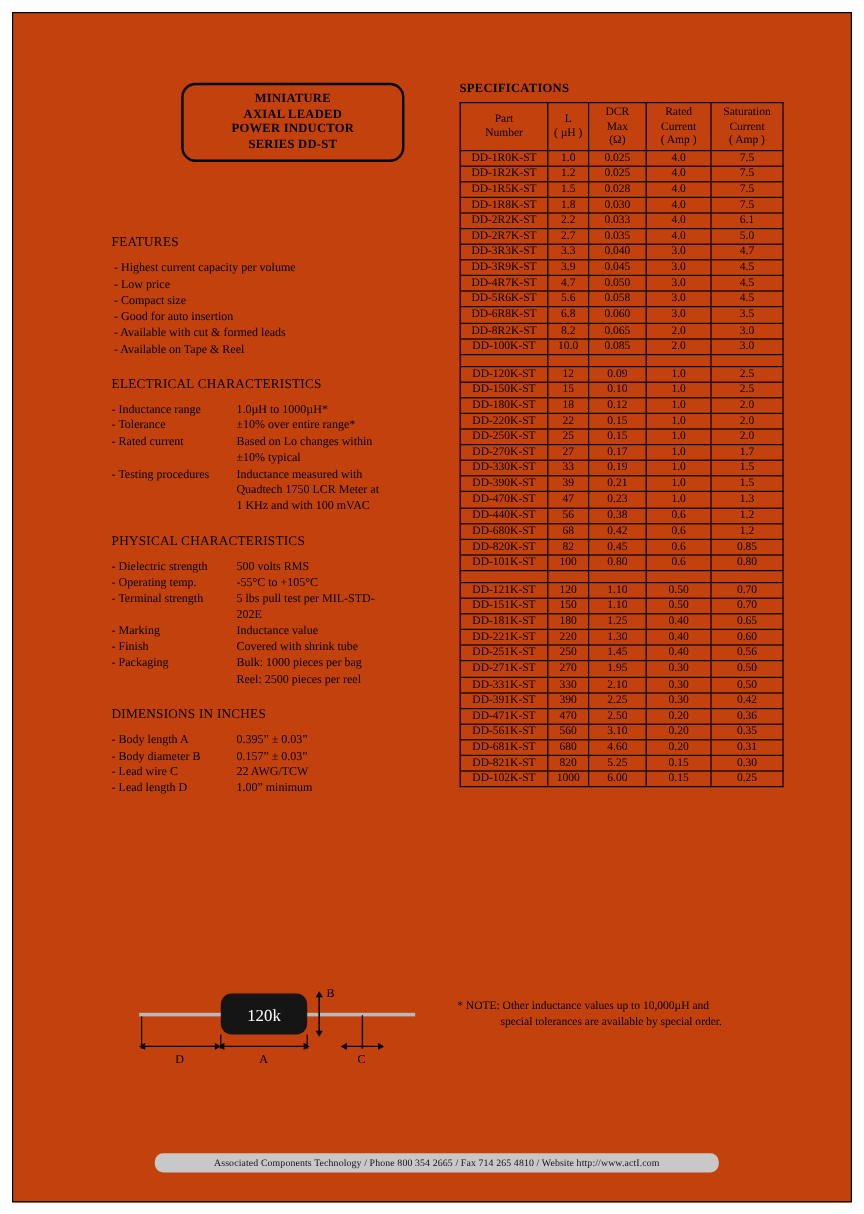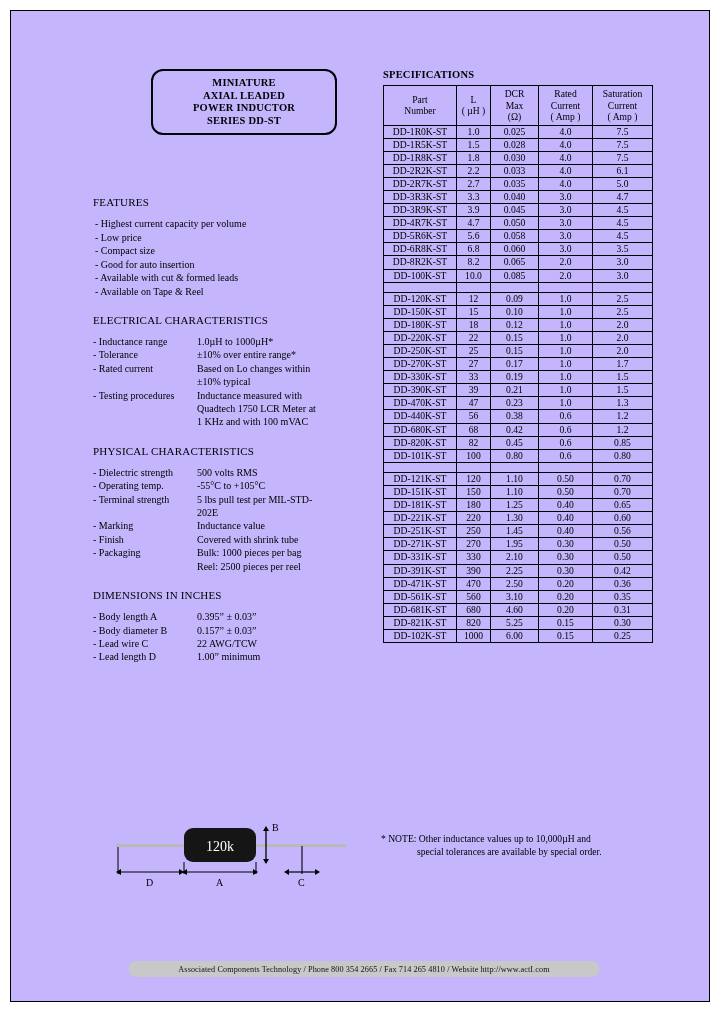--- a/index.html
+++ b/index.html
@@ -10,21 +10,21 @@
     color:#000;
     position:relative;
     overflow:hidden;
   }
   .page{
     position:absolute;
     left:10px; top:10px;
     width:700px; height:992px;
     border:1px solid #000;
     box-sizing:border-box;
-    background:#c4b5fd;
+    background:#c2410c;
   }
   
   .titlebox{
     position:absolute;
     left:140px; top:58px;
     width:182px; height:62px;
     border:2px solid #000;
     border-radius:12px;
     display:flex;flex-direction:column;
     align-items:center;justify-content:center;
@@ -280,20 +280,27 @@
     </tbody>
       <tbody id="spec-body">
         <tr>
           <td class="pn">DD-1R0K-ST</td>
           <td class="l">1.0</td>
           <td class="dcr">0.025</td>
           <td class="rc">4.0</td>
           <td class="sc">7.5</td>
         </tr>
         <tr>
+          <td class="pn">DD-1R2K-ST</td>
+          <td class="l">1.2</td>
+          <td class="dcr">0.025</td>
+          <td class="rc">4.0</td>
+          <td class="sc">7.5</td>
+        </tr>
+        <tr>
           <td class="pn">DD-1R5K-ST</td>
           <td class="l">1.5</td>
           <td class="dcr">0.028</td>
           <td class="rc">4.0</td>
           <td class="sc">7.5</td>
         </tr>
         <tr>
           <td class="pn">DD-1R8K-ST</td>
           <td class="l">1.8</td>
           <td class="dcr">0.030</td>

